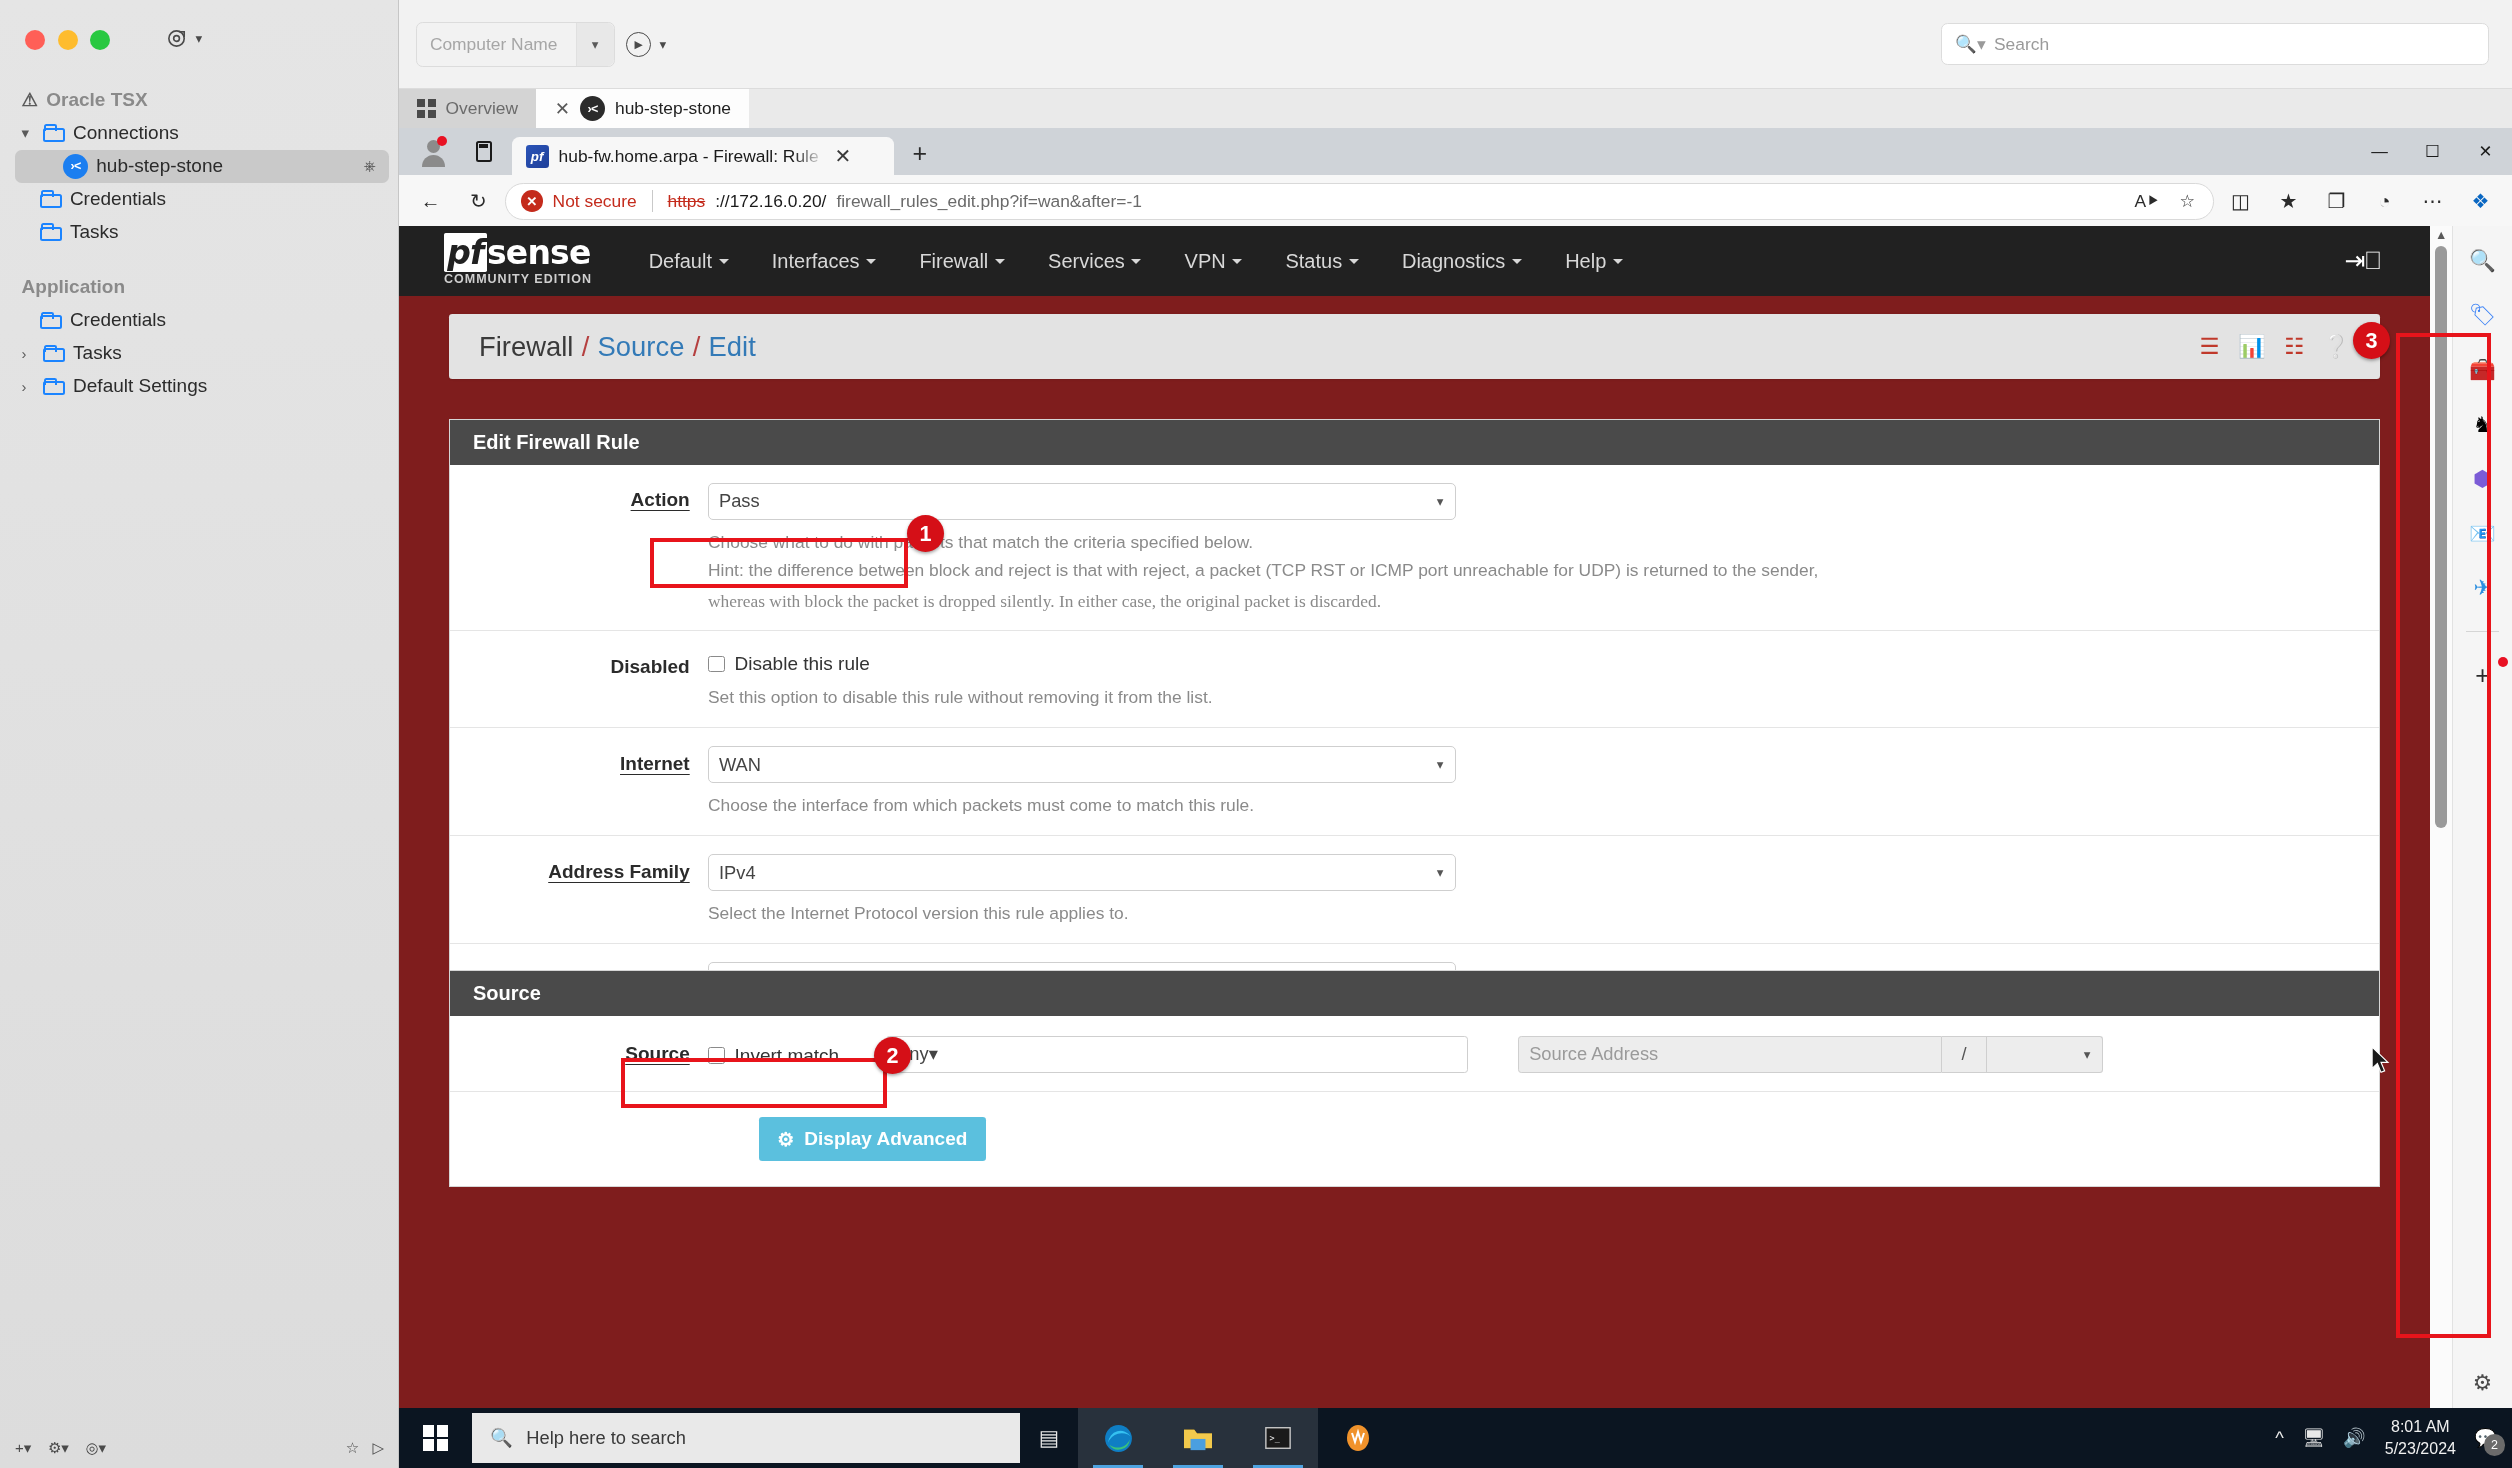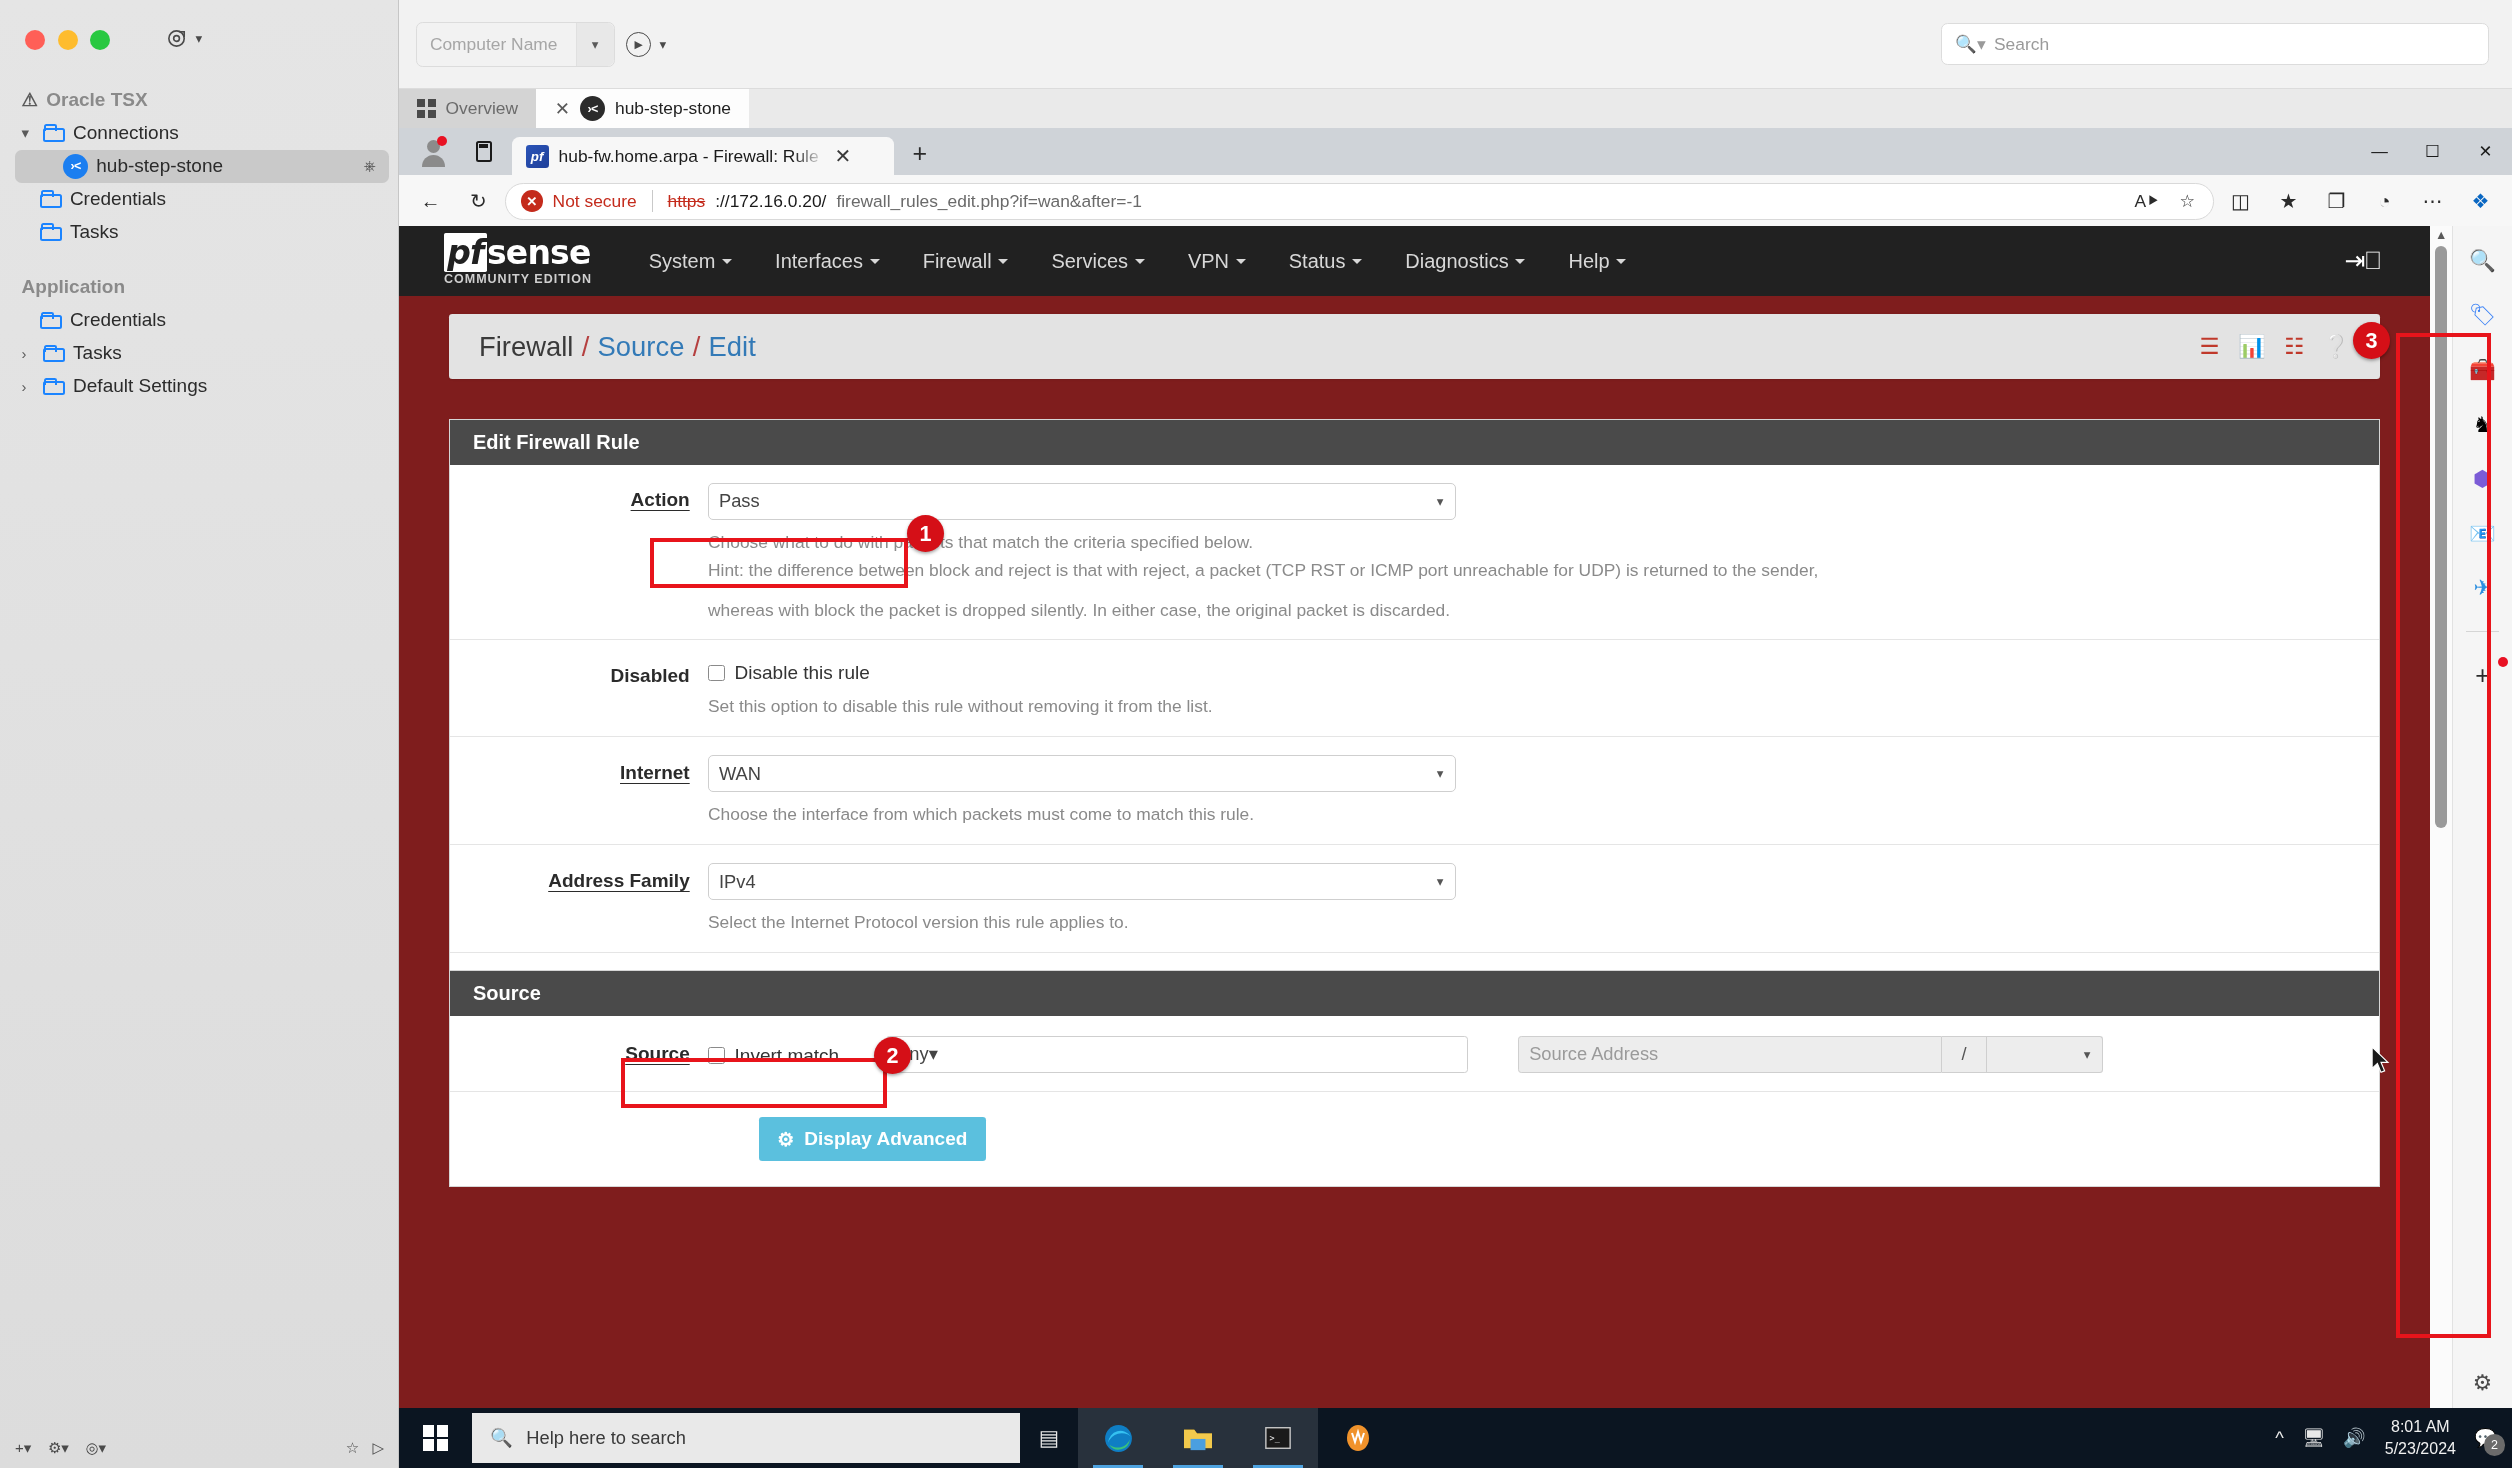--- a/index.html
+++ b/index.html
@@ -519,21 +519,21 @@
     <div id="page-viewport">
 
       <div id="pf-root">
 
         <div id="pf-navbar">
           <div id="pf-logo">
             <span class="pf-logo-main"><span class="pf-box">pf</span><span>sense</span></span>
             <span class="pf-logo-sub">COMMUNITY EDITION</span>
           </div>
           <div class="pf-nav">
-              <span>System</span>
+              <span>Default</span>
               <i class="caret-d"></i>
             </div>
           <div class="pf-nav">
               <span>Interfaces</span>
               <i class="caret-d"></i>
             </div>
           <div class="pf-nav">
               <span>Firewall</span>
               <i class="caret-d"></i>
             </div>
@@ -581,21 +581,21 @@
 
           <div class="pf-row">
             <div class="pf-label underlined">Action</div>
             <div class="pf-field">
               <div class="pf-select">
                 <span>Pass</span>
                 <span class="sel-caret">▾</span>
               </div>
               <div class="pf-help">Choose what to do with packets that match the criteria specified below.</div>
               <div class="pf-help" style="margin-top:3.3px;">Hint: the difference between block and reject is that with reject, a packet (TCP RST or ICMP port unreachable for UDP) is returned to the sender,</div>
-              <div class="pf-help" style="margin-top:14px;">whereas with block the packet is dropped silently. In either case, the original packet is discarded.</div>
+              <div class="pf-help" style="margin-top:5px;font-family:Liberation Serif, serif;">whereas with block the packet is dropped silently. In either case, the original packet is discarded.</div>
             </div>
           </div>
 
           <div class="pf-row">
             <div class="pf-label">Disabled</div>
             <div class="pf-field">
               <div class="pf-check-row">
                 <span class="pf-checkbox"></span>
                 <span class="pf-check-label">Disable this rule</span>
               </div>

